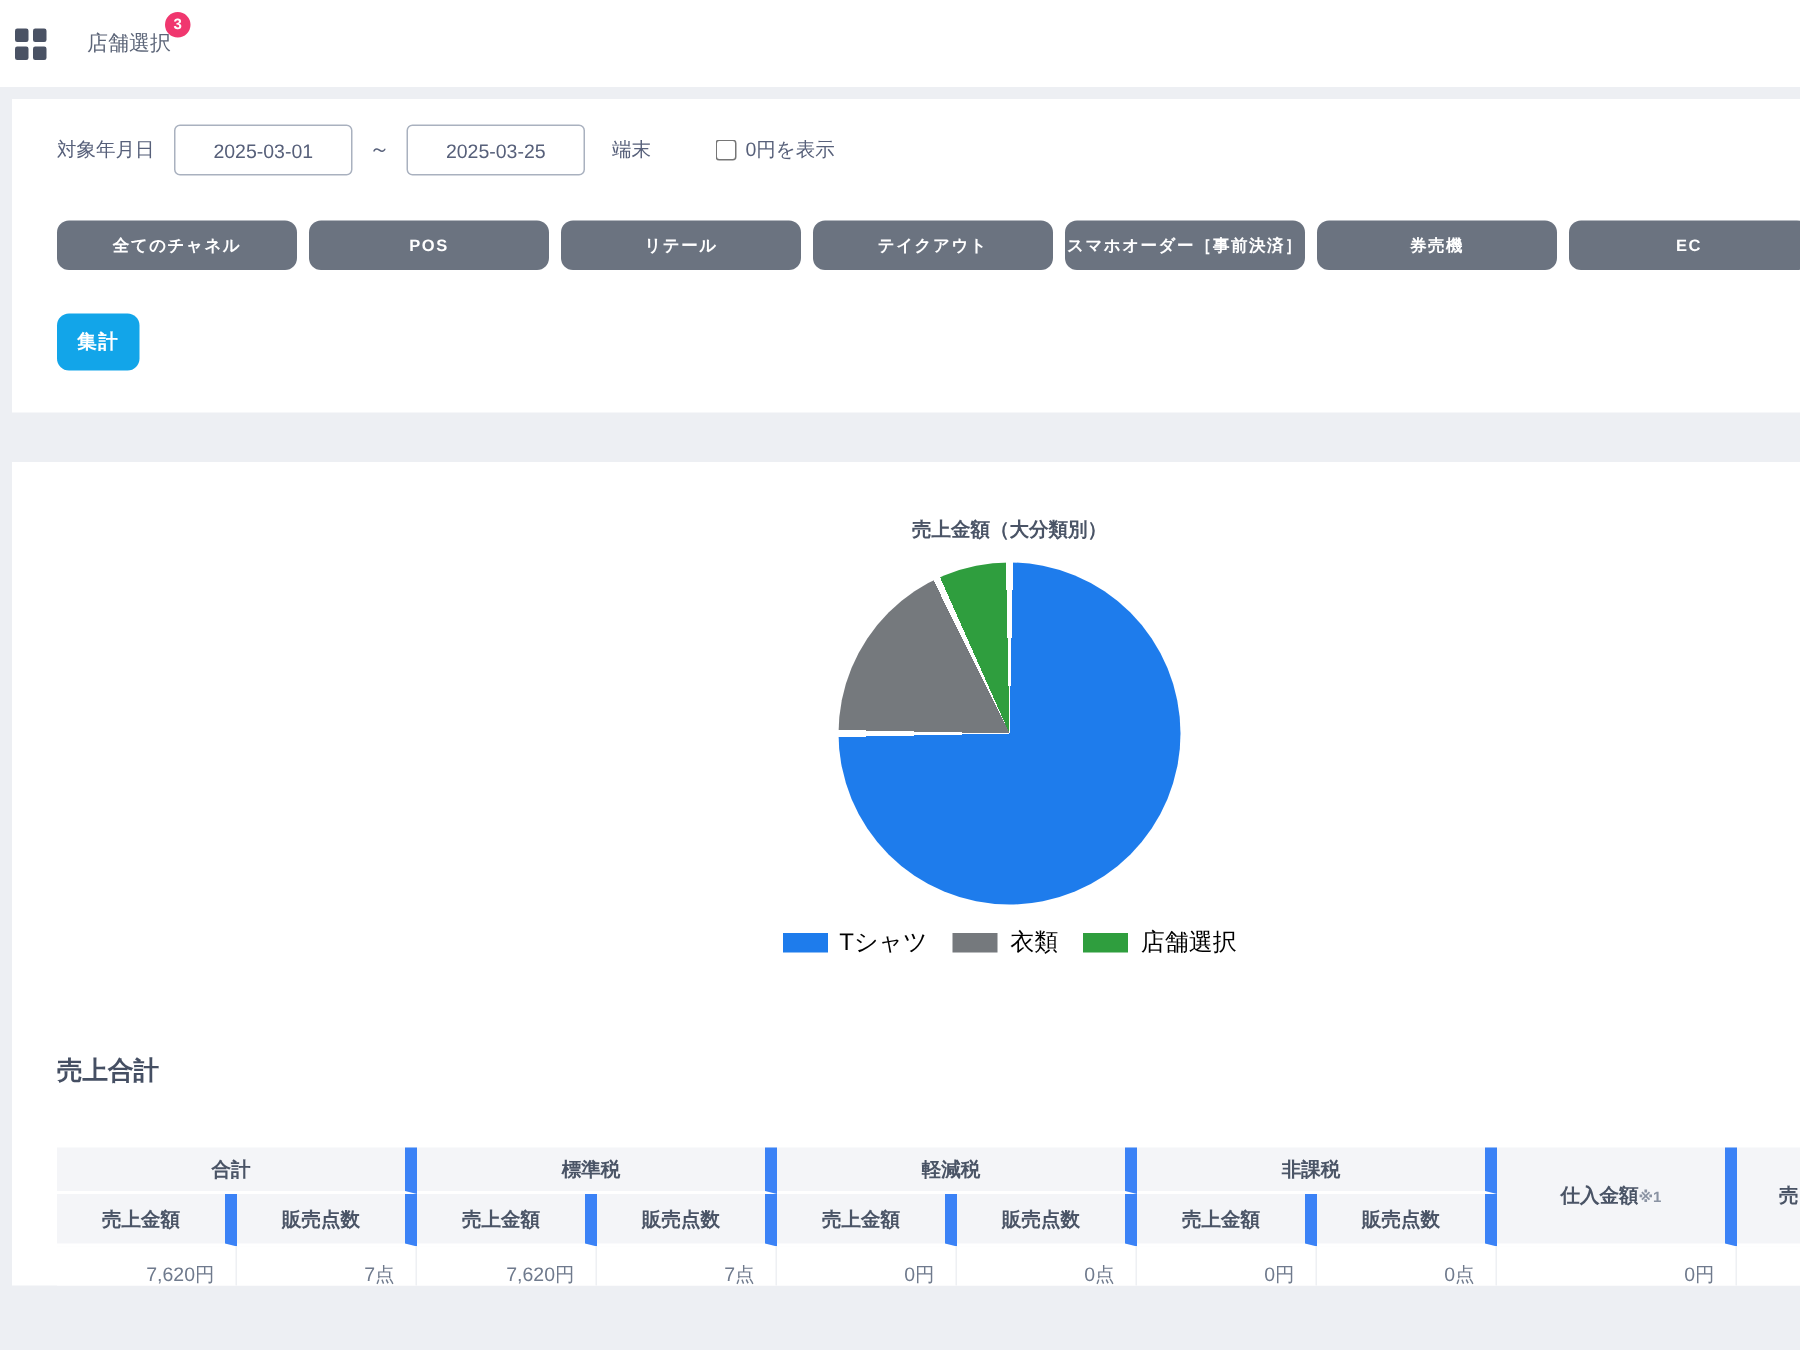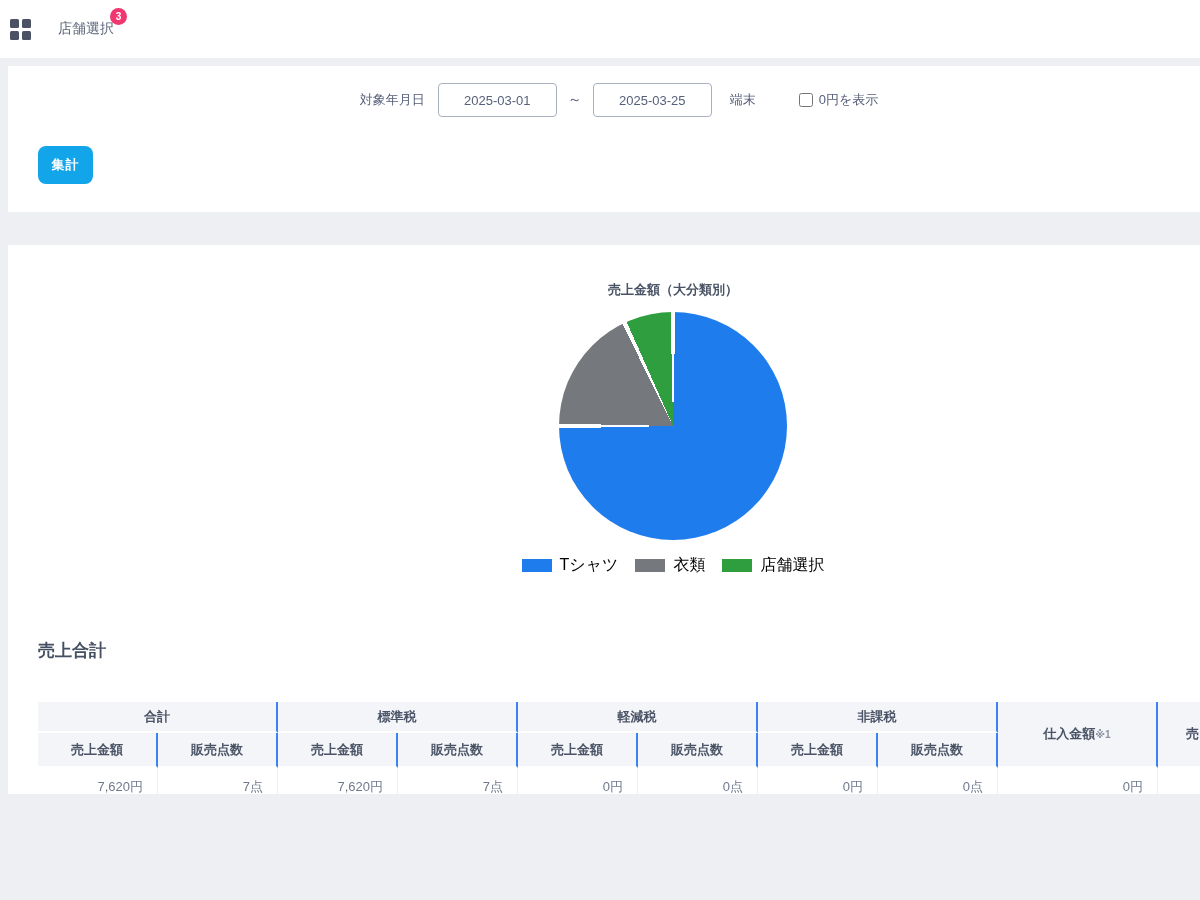--- a/index.html
+++ b/index.html
@@ -15,21 +15,21 @@
   .grid-icon { width: 21px; height: 21px; display: grid; grid-template-columns: 9px 9px; grid-template-rows: 9px 9px; gap: 3px; cursor: pointer; }
   .grid-icon span { background: #4a5264; border-radius: 1.5px; }
   .store-select { margin-left: 27px; position: relative; font-size: 14px; color: #5c6578; cursor: pointer; }
   .badge { position: absolute; top: -12px; right: -13px; width: 17px; height: 17px; border-radius: 50%; background: #f0376f; color: #fff; font-size: 10px; display: flex; align-items: center; justify-content: center; font-weight: bold; }
 
   .gap8 { height: 8px; }
   .gap33 { height: 33px; }
 
   
   .filter-card { background: #fff; margin-left: 8px; padding: 17px 0 28px 30px; }
-  .filter-row1 { display: flex; align-items: center; font-size: 13px; justify-content: center; }
+  .filter-row1 { display: flex; align-items: center; font-size: 13px; }
   .flabel { margin-right: 13px; }
   .date-input { width: 119px; height: 34px; border: 1px solid #a9b1bf; border-radius: 4px; text-align: center; font-size: 13px; color: #57607a; background: #fff; font-family: inherit; }
   .tilde { margin: 0 11px; font-size: 14px; }
   .term-label { margin-left: 18px; }
   .select-box { width: 224px; height: 35px; border: 1px solid #a9b1bf; border-radius: 4px; display: flex; align-items: center; padding: 0 12px; font-size: 13px; color: #57607a; position: relative; cursor: pointer; background: #fff; }
   .select-box .chev { position: absolute; right: 10px; color: #9aa2af; font-size: 13px; }
   .cb-wrap { margin-left: 30px; display: flex; align-items: center; font-size: 13px; }
   .cb-wrap input { width: 14px; height: 14px; margin-right: 6px; }
 
   .chan-row { display: flex; gap: 8px; margin-top: 30px; }
@@ -43,21 +43,21 @@
   .chart-title { text-align: center; font-size: 13px; font-weight: bold; color: #4a5466; }
   .pie { width: 228px; height: 228px; border-radius: 50%; margin: 13px auto 0; }
   .legend { margin-top: 15px; display: flex; justify-content: center; align-items: center; gap: 17px; }
   .legend-item { display: flex; align-items: center; gap: 8px; font-size: 16px; color: #000000; }
   .swatch { width: 30px; height: 13px; display: inline-block; }
 
   .summary-heading { margin: 63px 0 0 30px; font-size: 17px; font-weight: bold; color: #454f63; }
 
   .table-wrap { margin: 40px 0 0 30px; width: 1300px; }
   table.sales { border-collapse: separate; border-spacing: 0; table-layout: fixed; width: 1280px; font-size: 13px; }
-  table.sales th { background: #f4f5f8; color: #4a5466; font-weight: bold; border-right: 2px solid #3b82f6; border-bottom: 2px solid #fff; }
+  table.sales th { background: #f4f5f8; color: #4a5466; font-weight: bold; border-right: 8px solid #3b82f6; border-bottom: 2px solid #fff; }
   th.grp { height: 31px; font-size: 13px; }
   th.sub { height: 35px; }
   th.merged { vertical-align: middle; }
   th.partial { text-align: left; padding-left: 28px; }
   .fn { font-size: 10px; color: #8a93a3; font-weight: bold; }
   table.sales td { background: #fff; height: 38px; text-align: right; padding-right: 14px; color: #6f7a8d; border-right: 1px solid #eef0f3; border-bottom: 1px solid #e8ebef; }
 </style>
 </head>
 <body>
 
@@ -82,20 +82,29 @@
     <input class="date-input" value="2025-03-01" style="">
     <span class="tilde">～</span>
     <input class="date-input" value="2025-03-25" style="">
     <span class="flabel term-label">端末</span>
     <label class="cb-wrap">
       <input type="checkbox" style="">
       <span>0円を表示</span>
     </label>
   </div>
 
+  <div class="chan-row">
+    <button class="chan-btn">全てのチャネル</button>
+    <button class="chan-btn">POS</button>
+    <button class="chan-btn">リテール</button>
+    <button class="chan-btn">テイクアウト</button>
+    <button class="chan-btn">スマホオーダー［事前決済］</button>
+    <button class="chan-btn">券売機</button>
+    <button class="chan-btn">EC</button>
+  </div>
 
   <button class="agg-btn">集計</button>
 </div>
 
 <div class="gap33"></div>
 
 <div class="main-card">
   <div class="main-inner">
     <div class="chart-title">売上金額（大分類別）</div>
     <div class="pie" id="pie" style="background: conic-gradient(rgb(255, 255, 255) 0deg, rgb(255, 255, 255) 1.2deg, rgb(30, 124, 236) 1.2deg, rgb(30, 124, 236) 268.8deg, rgb(255, 255, 255) 268.8deg, rgb(255, 255, 255) 270deg, rgb(255, 255, 255) 270deg, rgb(255, 255, 255) 271.2deg, rgb(117, 121, 125) 271.2deg, rgb(117, 121, 125) 333.6deg, rgb(255, 255, 255) 333.6deg, rgb(255, 255, 255) 334.8deg, rgb(255, 255, 255) 334.8deg, rgb(255, 255, 255) 336deg, rgb(47, 158, 62) 336deg, rgb(47, 158, 62) 358.8deg, rgb(255, 255, 255) 358.8deg, rgb(255, 255, 255) 360deg);"></div>

